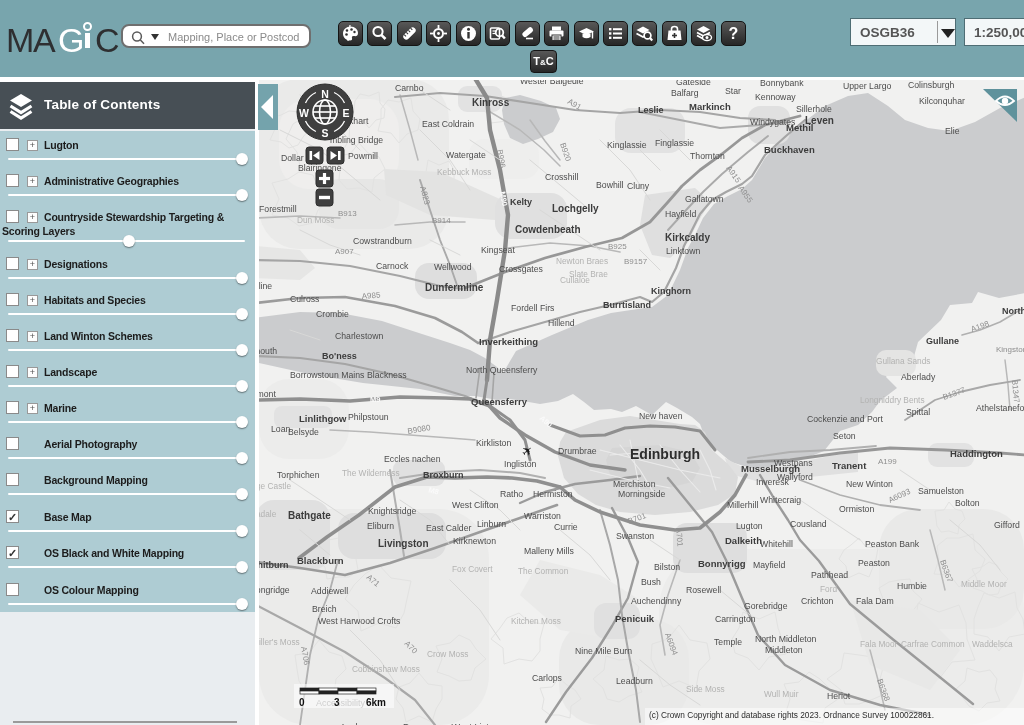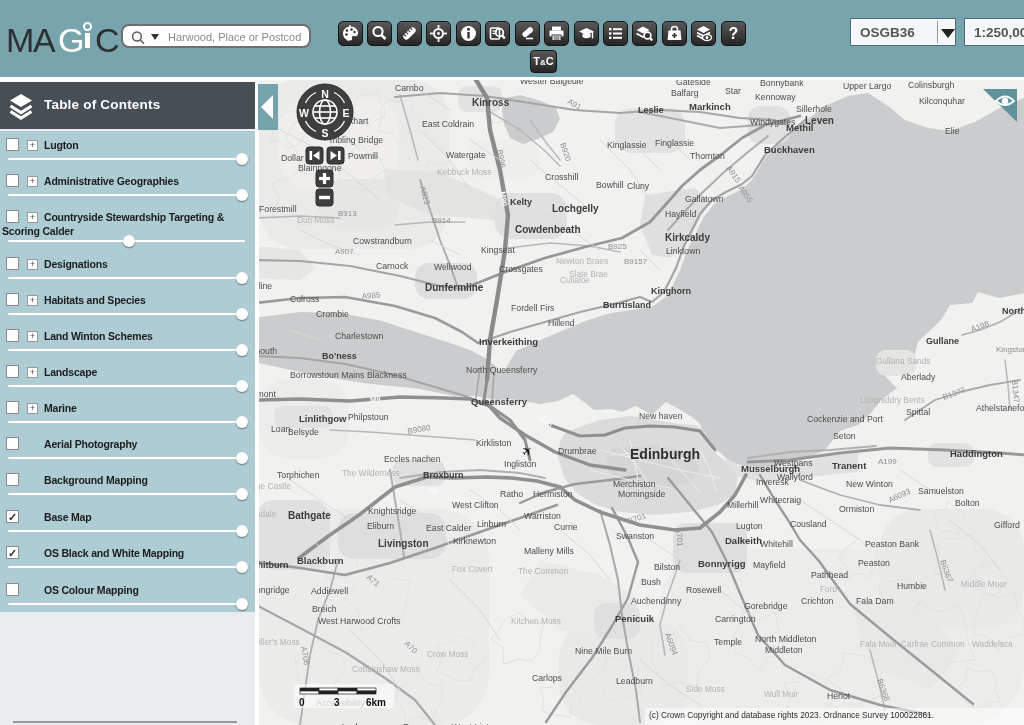--- a/index.html
+++ b/index.html
@@ -436,21 +436,21 @@
   <div class="lgl lgw" style="left:58px;">G</div>
   <div id="istem"></div>
   <div id="idot"></div>
   <div class="lgl" style="left:95px;">C</div>
   <div id="search">
     <svg class="mag" width="17" height="17">
         <circle cx="7" cy="7.5" r="4.4" fill="none" stroke="#5a5a5a" stroke-width="1.5"></circle>
         <line x1="10.4" y1="11" x2="14" y2="14.8" stroke="#5a5a5a" stroke-width="1.5"></line>
       </svg>
     <div class="caret"></div>
-    <div class="ph">Harwood, Place or Postcod</div>
+    <div class="ph">Mapping, Place or Postcod</div>
   </div>
   <div id="tc">T<small>&amp;</small>C</div>
   <div class="tbtn" style="left:338px;">
       <svg width="19" height="19" viewBox="0 0 19 19">
         <path d="M9.5 2.5 C14 2.5 17 5.5 17 9 C17 12 15 12.5 13 12 C11.5 11.6 10.5 12.5 11 14 C11.5 15.7 10.5 16.5 9 16.5 C5 16.5 2 13.5 2 9.5 C2 5.5 5.5 2.5 9.5 2.5 Z" fill="#fff"></path>
         <circle cx="6" cy="6.5" r="1.3" fill="#333"></circle>
         <circle cx="10.5" cy="5.5" r="1.3" fill="#333"></circle>
         <circle cx="13.5" cy="8" r="1.2" fill="#333"></circle>
         <circle cx="5.5" cy="10.5" r="1.3" fill="#333"></circle>
         <line x1="9" y1="1" x2="7" y2="17" stroke="#fff" stroke-width="1.2"></line>
@@ -598,21 +598,21 @@
       <div class="cb"></div>
       <div class="pl">+</div>
       <div class="lb">Administrative Geographies</div>
     </div>
     <div class="track" style="top:112px;">
       <div class="knob" style="left:228px;"></div>
     </div>
   <div class="row" style="top:128px;">
       <div class="cb"></div>
       <div class="pl">+</div>
-      <div class="lb">Countryside Stewardship Targeting &amp;<div class="lb2">Scoring Calder</div></div>
+      <div class="lb">Countryside Stewardship Targeting &amp;<div class="lb2">Scoring Layers</div></div>
     </div>
     <div class="track" style="top:158px;">
       <div class="knob" style="left:115px;"></div>
     </div>
   <div class="row" style="top:175px;">
       <div class="cb"></div>
       <div class="pl">+</div>
       <div class="lb">Designations</div>
     </div>
     <div class="track" style="top:195px;">

